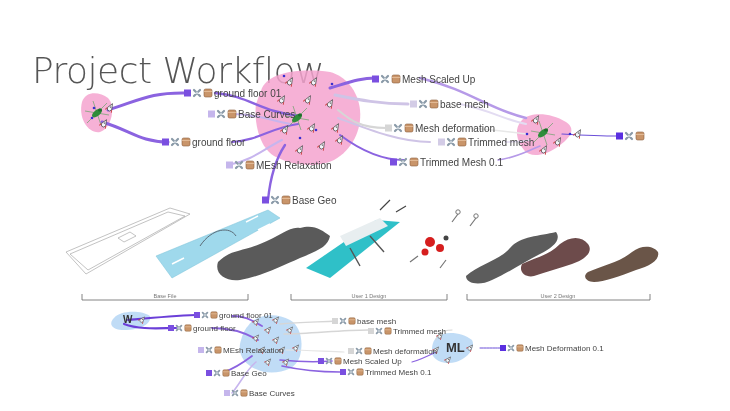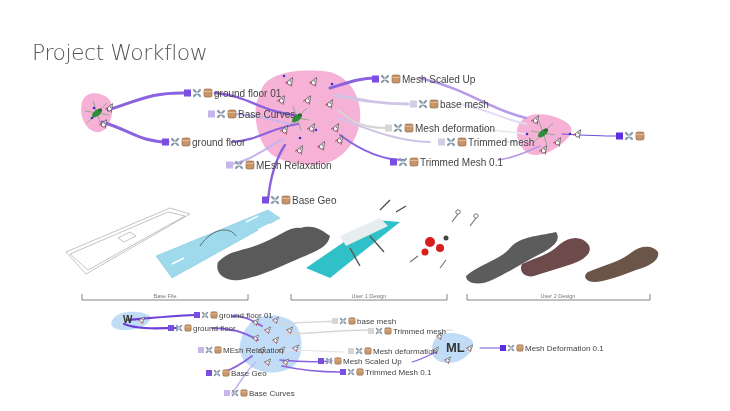--- a/index.html
+++ b/index.html
@@ -1,17 +1,17 @@
 <!DOCTYPE html>
 <html><head>
 <meta charset="utf-8">
 <style>
   html, body { margin:0; padding:0; background:#ffffff; }
   body { width:730px; height:411px; position:relative; overflow:hidden; font-family:"Liberation Sans", sans-serif; }
-  .title { position:absolute; left:32px; top:40px; font-size:22px; font-weight:300; color:#555; font-family:"DejaVu Sans", sans-serif; letter-spacing:-0.5px; transform:scaleY(1.0); }
+  .title { position:absolute; left:32px; top:50px; font-size:36px; font-weight:300; color:#555; font-family:"DejaVu Sans", sans-serif; letter-spacing:-0.5px; transform:scaleY(1.0); }
   svg.canvas { position:absolute; left:0; top:0; }
   .lbl { font-family:"Liberation Sans", sans-serif; fill:#444; }
   .sec { font-family:"Liberation Sans", sans-serif; fill:#777; font-size:5.5px; }
 </style>
 </head>
 <body>
 
 <div class="title">Project Workflow</div>
 
 <svg class="canvas" width="730" height="411" viewBox="0 0 730 411">

